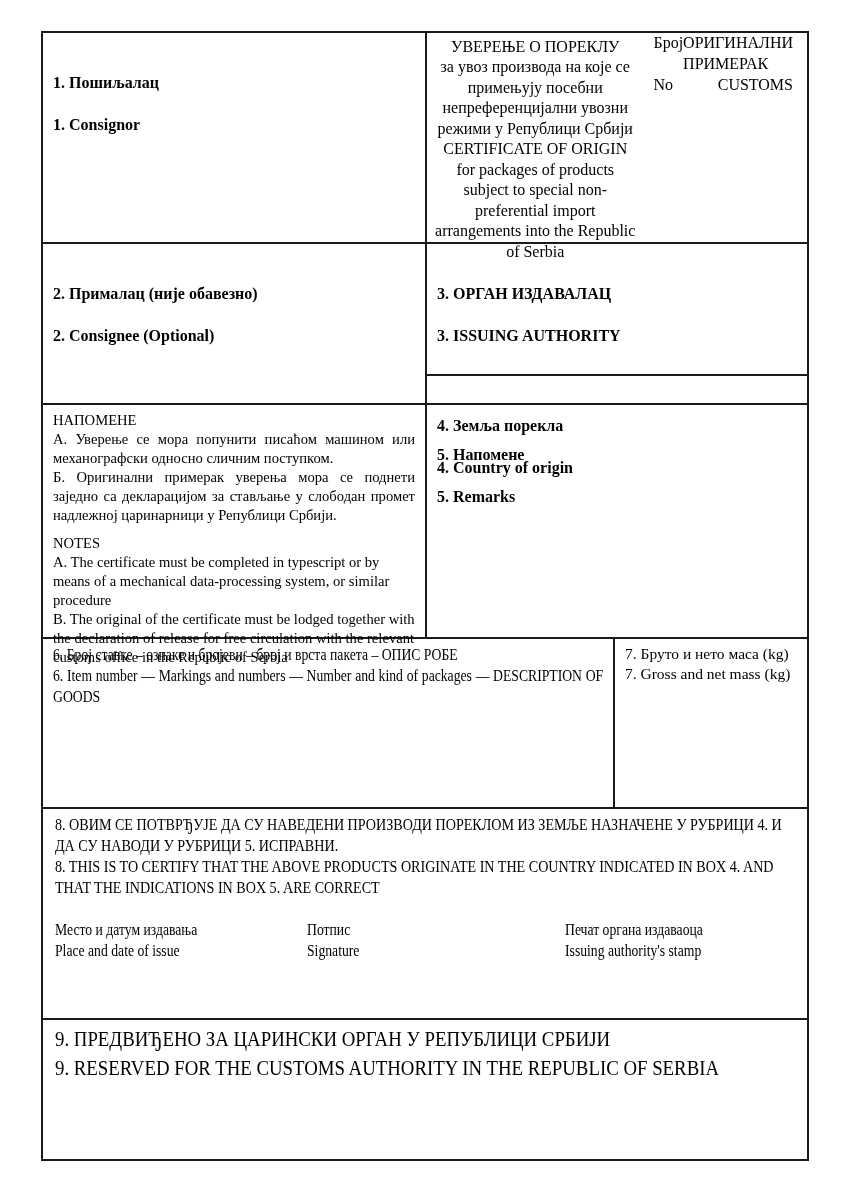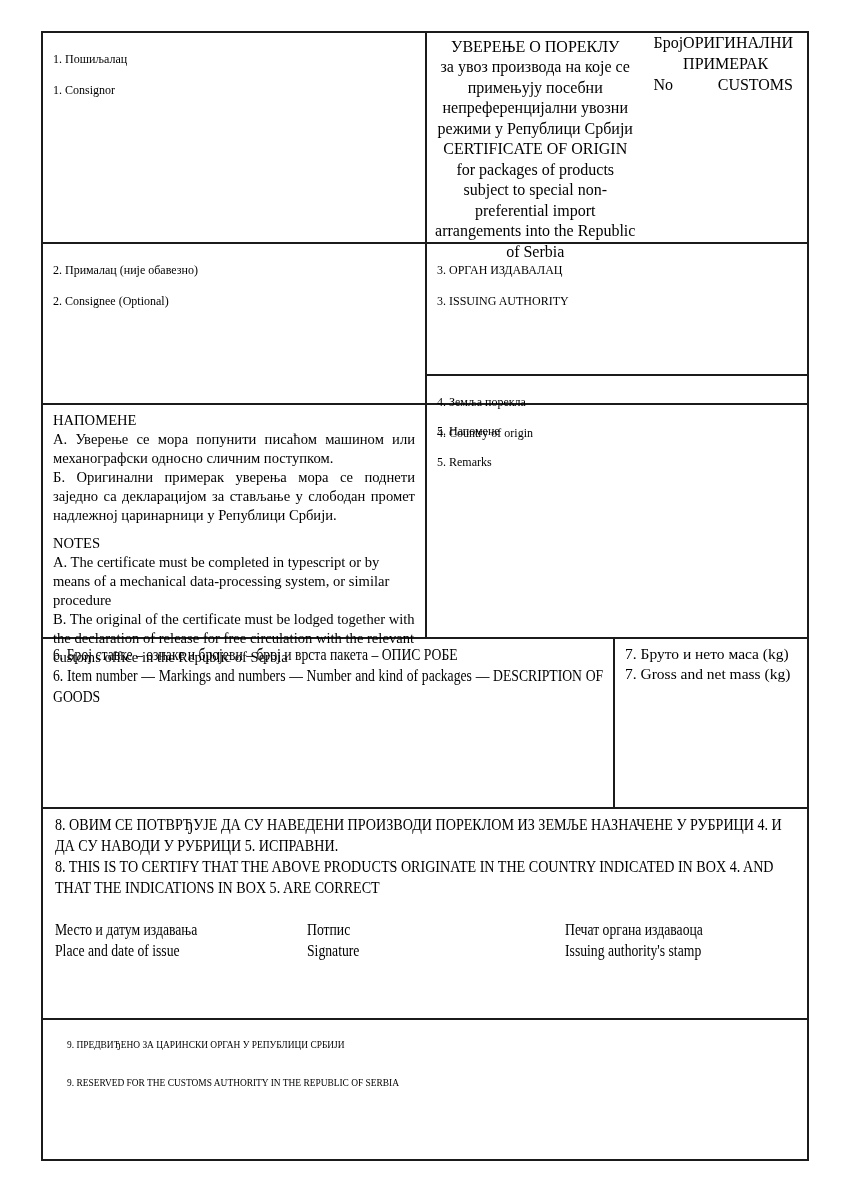--- a/index.html
+++ b/index.html
@@ -30,24 +30,25 @@
   .cell.right { flex: 1 1 auto; }
 
   .r1 { height: 211px; }
   .r2 { height: 161px; }
   .r3 { height: 234px; }
   .r4 { height: 170px; }
   .r5 { height: 211px; }
   .r6 { flex: 1 1 auto; }
 
   .lbl {
-    font-size: 12px;
+    font-size: 16px;
     line-height: 1.32;
-    padding: 3px 10px 0 10px;
+    padding: 18px 10px 0 10px;
     white-space: pre-line;
+    font-weight: bold;
   }
   .lbl div { margin: 0; }
 
   
   .titlecell { display: flex; flex-direction: row; justify-content: space-between; }
   .titleblock {
     text-align: center;
     font-size: 16px;
     line-height: 1.28;
     padding: 4px 8px 0 8px;
@@ -92,21 +93,21 @@
   
   .box8 { flex-direction: column; padding: 5px 12px 10px 12px; }
   .box8 p { margin: 0; font-size: 16.5px; line-height: 1.28; }
   .sigrow { display: flex; margin-top: 22px; font-size: 16px; line-height: 1.3; }
   .sigcol1 { flex: 0 0 252px; }
   .sigcol2 { flex: 0 0 258px; }
   .sigcol3 { flex: 1 1 auto; }
 
   
   .box9 { flex-direction: column; padding: 5px 12px 0 12px; }
-  .box9 p { margin: 12px; font-size: 11px; line-height: 1.3; }
+  .box9 p { margin: 0; font-size: 22px; line-height: 1.3; }
 </style>
 </head>
 <body>
 
 <div class="sheet">
 
   <div class="row r1">
     <div class="cell left lbl">
       <div>1. Пошиљалац</div>
       <div>1. Consignor</div>

